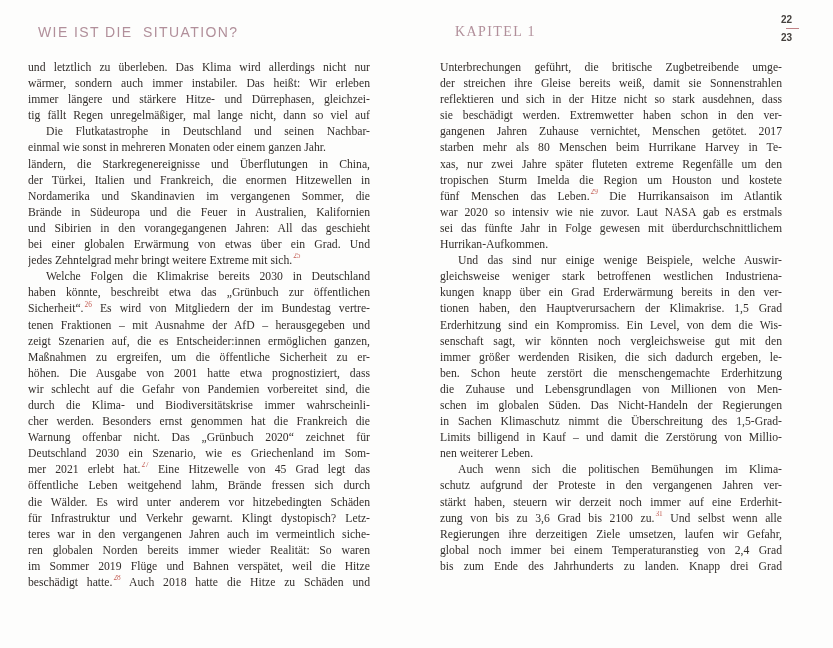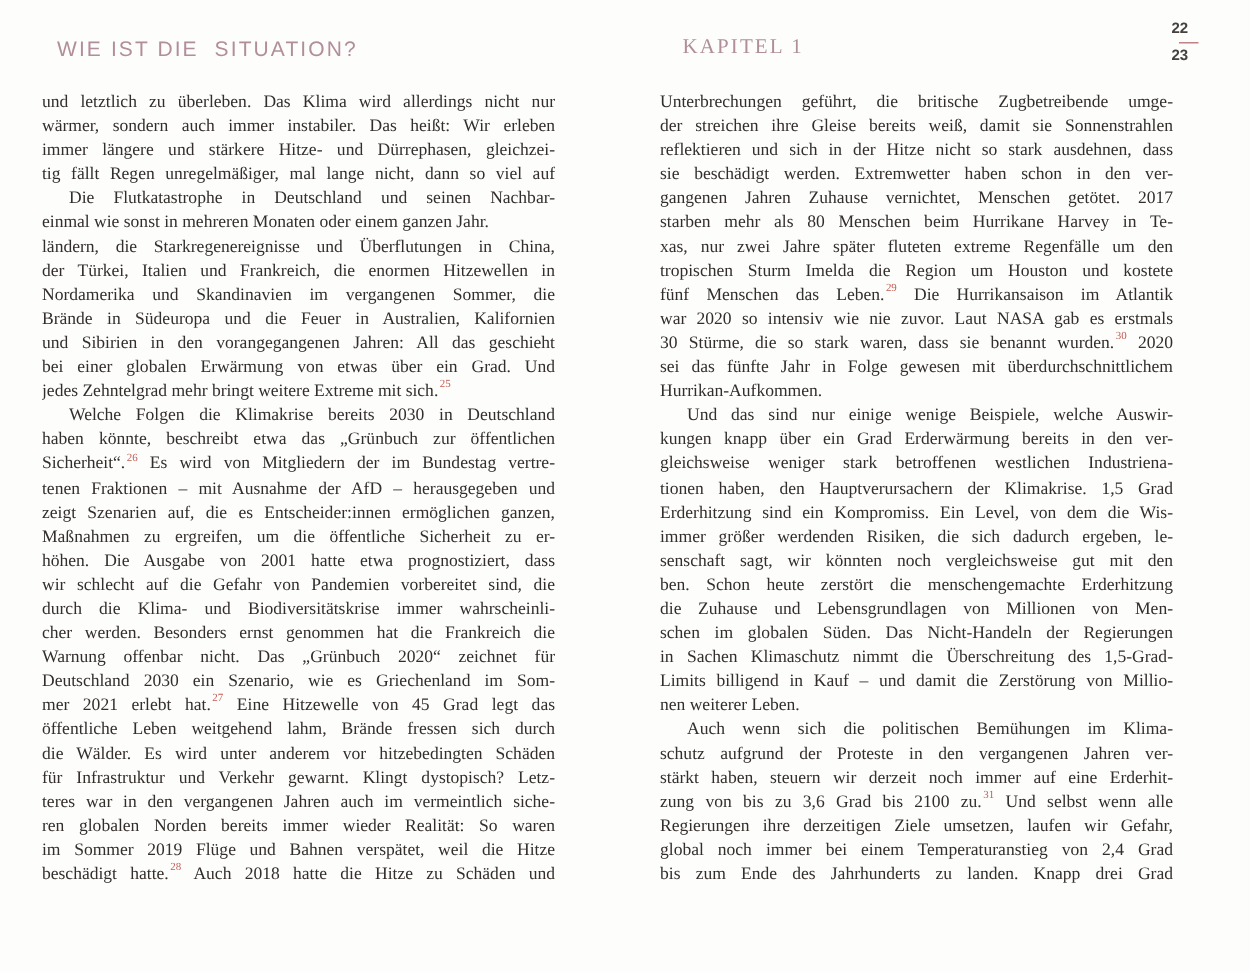--- a/index.html
+++ b/index.html
@@ -136,30 +136,29 @@
       <div class="line">Unterbrechungen geführt, die britische Zugbetreibende umge-</div>
       <div class="line">der streichen ihre Gleise bereits weiß, damit sie Sonnenstrahlen</div>
       <div class="line">reflektieren und sich in der Hitze nicht so stark ausdehnen, dass</div>
       <div class="line">sie beschädigt werden. Extremwetter haben schon in den ver-</div>
       <div class="line">gangenen Jahren Zuhause vernichtet, Menschen getötet. 2017</div>
       <div class="line">starben mehr als 80 Menschen beim Hurrikane Harvey in Te-</div>
       <div class="line">xas, nur zwei Jahre später fluteten extreme Regenfälle um den</div>
       <div class="line">tropischen Sturm Imelda die Region um Houston und kostete</div>
       <div class="line">fünf Menschen das Leben.<sup class="footnote">29</sup> Die Hurrikansaison im Atlantik</div>
       <div class="line">war 2020 so intensiv wie nie zuvor. Laut NASA gab es erstmals</div>
-      <div class="line">30 Stürme, die so stark waren, dass sie benannt wurden.<sup class="footnote">30</sup> 2020</div>
       <div class="line">sei das fünfte Jahr in Folge gewesen mit überdurchschnittlichem</div>
       <div class="line para-end">Hurrikan-Aufkommen.</div>
       <div class="line indent">Und das sind nur einige wenige Beispiele, welche Auswir-</div>
+      <div class="line">gleichsweise weniger stark betroffenen westlichen Industriena-</div>
       <div class="line">kungen knapp über ein Grad Erderwärmung bereits in den ver-</div>
-      <div class="line">gleichsweise weniger stark betroffenen westlichen Industriena-</div>
       <div class="line">tionen haben, den Hauptverursachern der Klimakrise. 1,5 Grad</div>
       <div class="line">Erderhitzung sind ein Kompromiss. Ein Level, von dem die Wis-</div>
+      <div class="line">senschaft sagt, wir könnten noch vergleichsweise gut mit den</div>
       <div class="line">immer größer werdenden Risiken, die sich dadurch ergeben, le-</div>
-      <div class="line">senschaft sagt, wir könnten noch vergleichsweise gut mit den</div>
       <div class="line">ben. Schon heute zerstört die menschengemachte Erderhitzung</div>
       <div class="line">die Zuhause und Lebensgrundlagen von Millionen von Men-</div>
       <div class="line">schen im globalen Süden. Das Nicht-Handeln der Regierungen</div>
       <div class="line">in Sachen Klimaschutz nimmt die Überschreitung des 1,5-Grad-</div>
       <div class="line">Limits billigend in Kauf – und damit die Zerstörung von Millio-</div>
       <div class="line para-end">nen weiterer Leben.</div>
       <div class="line indent">Auch wenn sich die politischen Bemühungen im Klima-</div>
       <div class="line">schutz aufgrund der Proteste in den vergangenen Jahren ver-</div>
       <div class="line">stärkt haben, steuern wir derzeit noch immer auf eine Erderhit-</div>
       <div class="line">zung von bis zu 3,6 Grad bis 2100 zu.<sup class="footnote">31</sup> Und selbst wenn alle</div>

